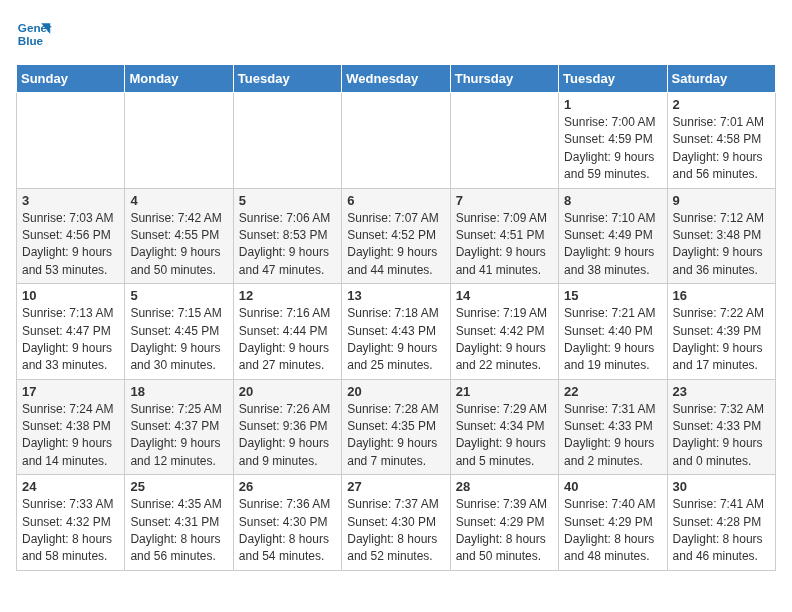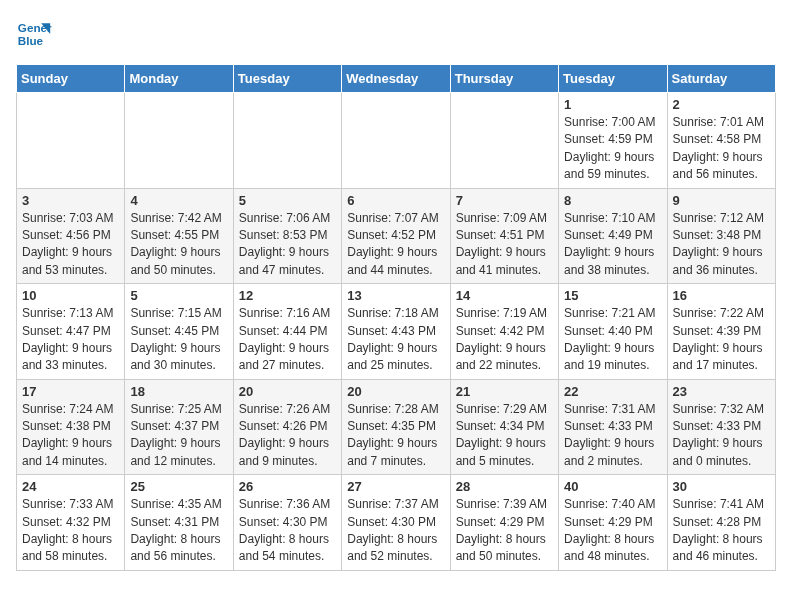--- a/index.html
+++ b/index.html
@@ -237,21 +237,21 @@
         <td>
           <div class="day-num">18</div>
           <div class="day-info">Sunrise: 7:25 AM
 Sunset: 4:37 PM
 Daylight: 9 hours
 and 12 minutes.</div>
         </td>
         <td>
           <div class="day-num">20</div>
           <div class="day-info">Sunrise: 7:26 AM
-Sunset: 4:26 PM
+Sunset: 9:36 PM
 Daylight: 9 hours
 and 9 minutes.</div>
         </td>
         <td>
           <div class="day-num">20</div>
           <div class="day-info">Sunrise: 7:28 AM
 Sunset: 4:35 PM
 Daylight: 9 hours
 and 7 minutes.</div>
         </td>

